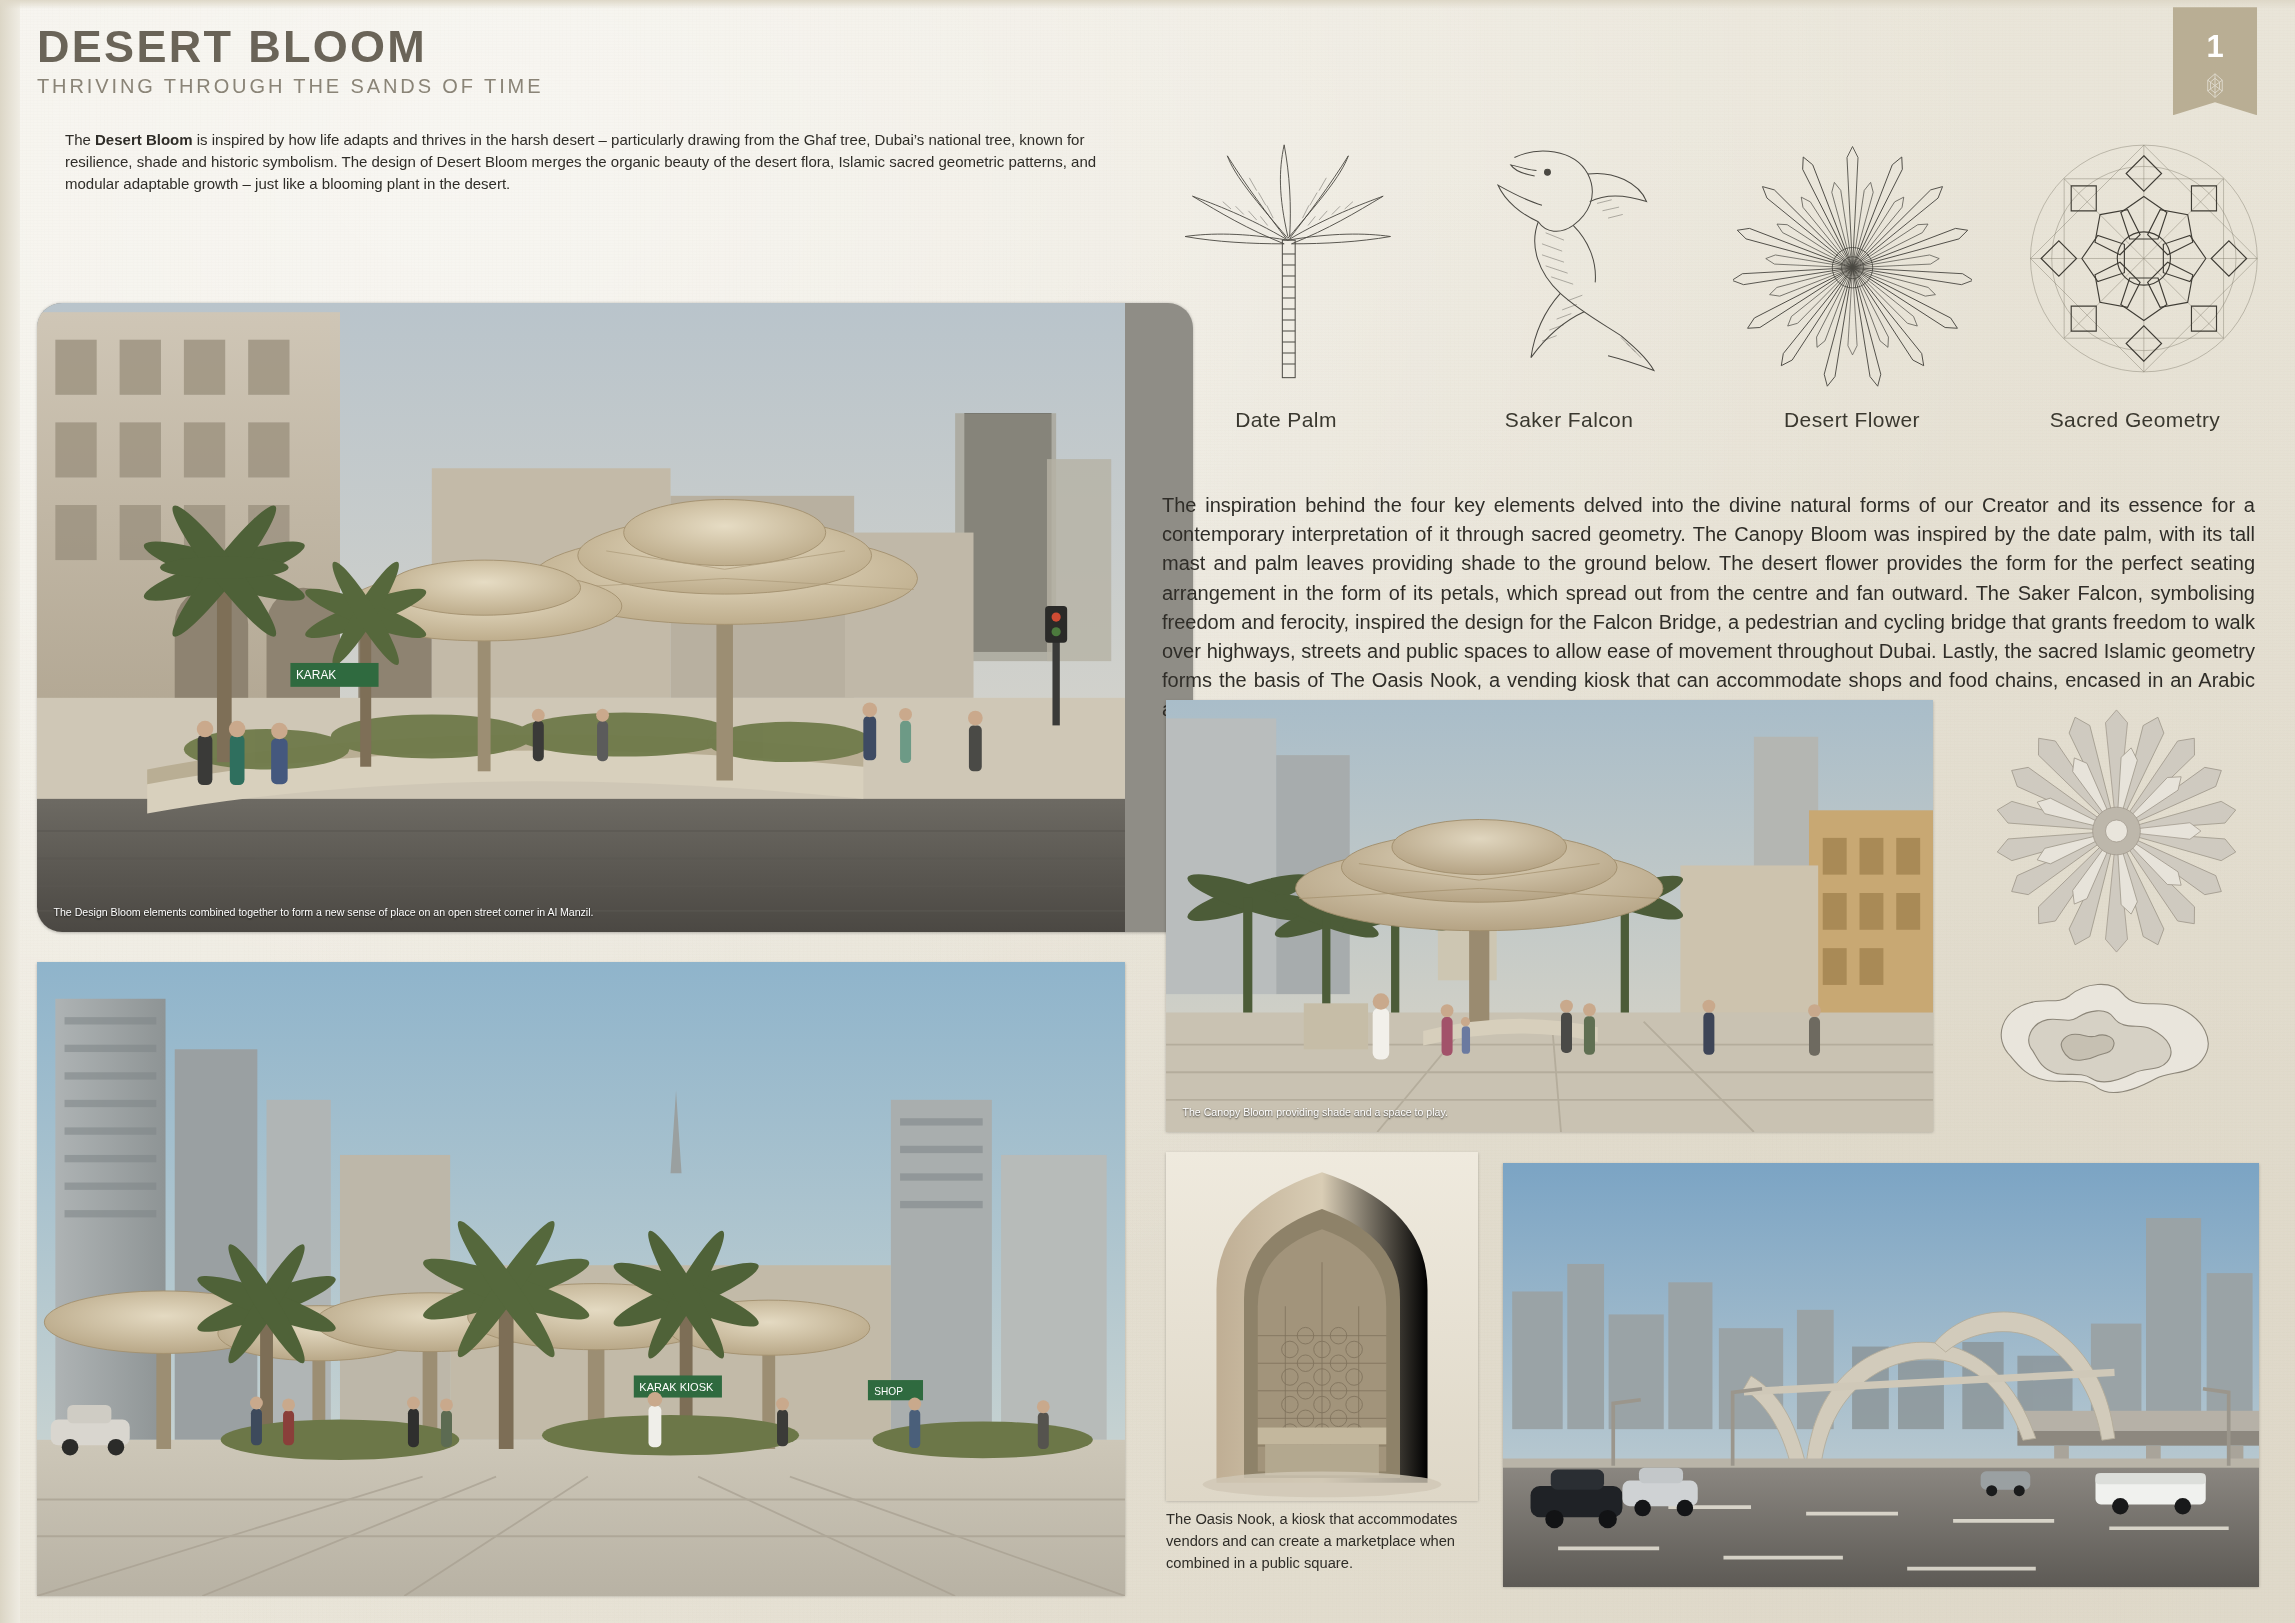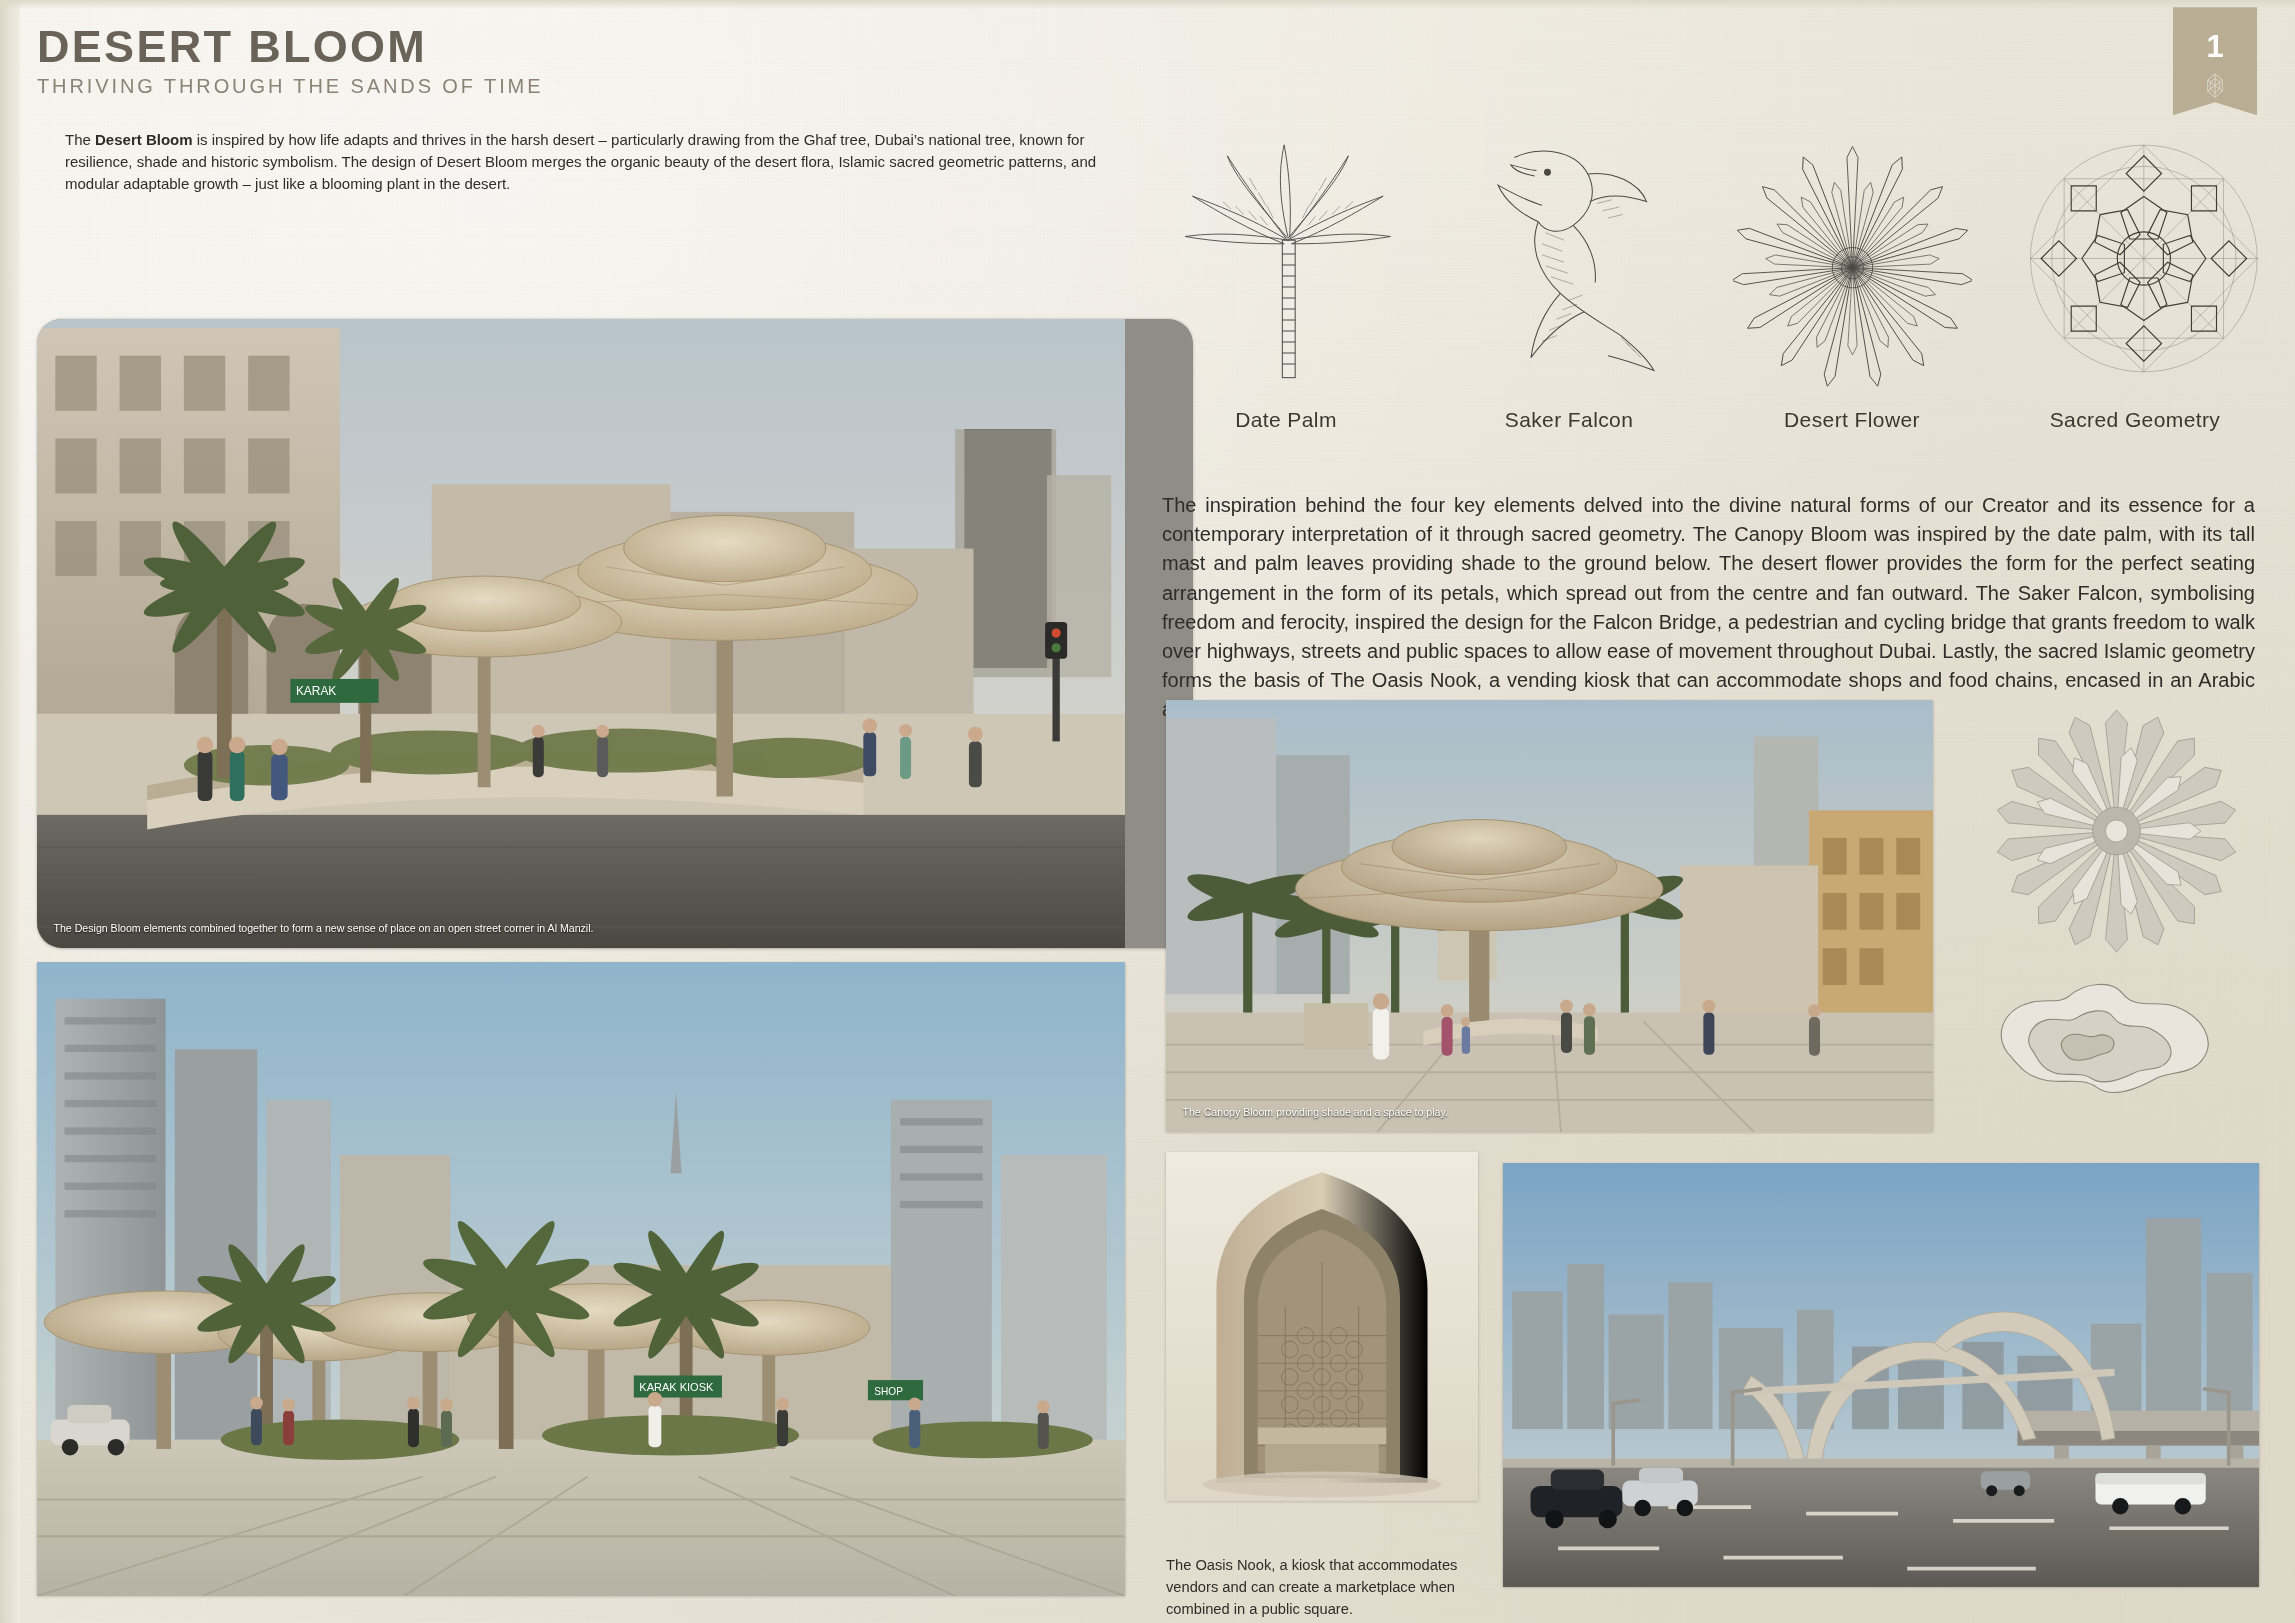--- a/index.html
+++ b/index.html
@@ -131,21 +131,21 @@
     </g>
   </svg>
 </div>
 
 <div id="left-col">
   <div class="para">
     <span>The </span><b>Desert Bloom</b><span> is inspired by how life adapts and thrives in the harsh desert – particularly drawing from the Ghaf tree, Dubai’s national tree, known for resilience, shade and historic symbolism. The design of Desert Bloom merges the organic beauty of the desert flora, Islamic sacred geometric patterns, and modular adaptable growth – just like a blooming plant in the desert.</span>
   </div>
 </div>
 
-<div class="photo" style="left:37px;top:319px;width:1156px;height:629px;border-radius:25px;">
+<div class="photo" style="left:37px;top:303px;width:1156px;height:629px;border-radius:25px;">
   <svg viewBox="0 0 1185 685" width="1088" height="629" preserveAspectRatio="none">
     <defs>
       <linearGradient id="skyA" x1="0" y1="0" x2="0" y2="1">
         <stop offset="0" stop-color="#b9c4cb"></stop>
           <stop offset="1" stop-color="#dfd9cc"></stop>
       </linearGradient>
       <linearGradient id="bldgA" x1="0" y1="0" x2="0" y2="1">
         <stop offset="0" stop-color="#cfc6b6"></stop>
           <stop offset="1" stop-color="#b3a894"></stop>
       </linearGradient>
@@ -773,21 +773,21 @@
       </g>
     </g>
 
     <rect x="100" y="300" width="140" height="18" fill="#c3b79d"></rect>
     <rect x="108" y="318" width="124" height="34" fill="#b3a88f"></rect>
 
     <ellipse cx="170" cy="362" rx="130" ry="14" fill="#cfc7b5" opacity=".8"></ellipse>
   </svg>
 </div>
 
-<div class="kiosk-caption" style="left:1166px;top:1508px;width:303px;margin-top:46px;">The Oasis Nook, a kiosk that accommodates vendors and can create a marketplace when combined in a public square.</div>
+<div class="kiosk-caption" style="left:1166px;top:1508px;width:303px;">The Oasis Nook, a kiosk that accommodates vendors and can create a marketplace when combined in a public square.</div>
 
 <div class="photo" style="left:1503px;top:1163px;width:756px;height:424px;">
   <svg viewBox="0 0 823 462" width="756" height="424" preserveAspectRatio="none">
     <defs>
       <linearGradient id="skyD" x1="0" y1="0" x2="0" y2="1">
         <stop offset="0" stop-color="#7ba4c4"></stop>
           <stop offset="1" stop-color="#cfd6d4"></stop>
       </linearGradient>
       <linearGradient id="roadD" x1="0" y1="0" x2="0" y2="1">
         <stop offset="0" stop-color="#8b8781"></stop>

